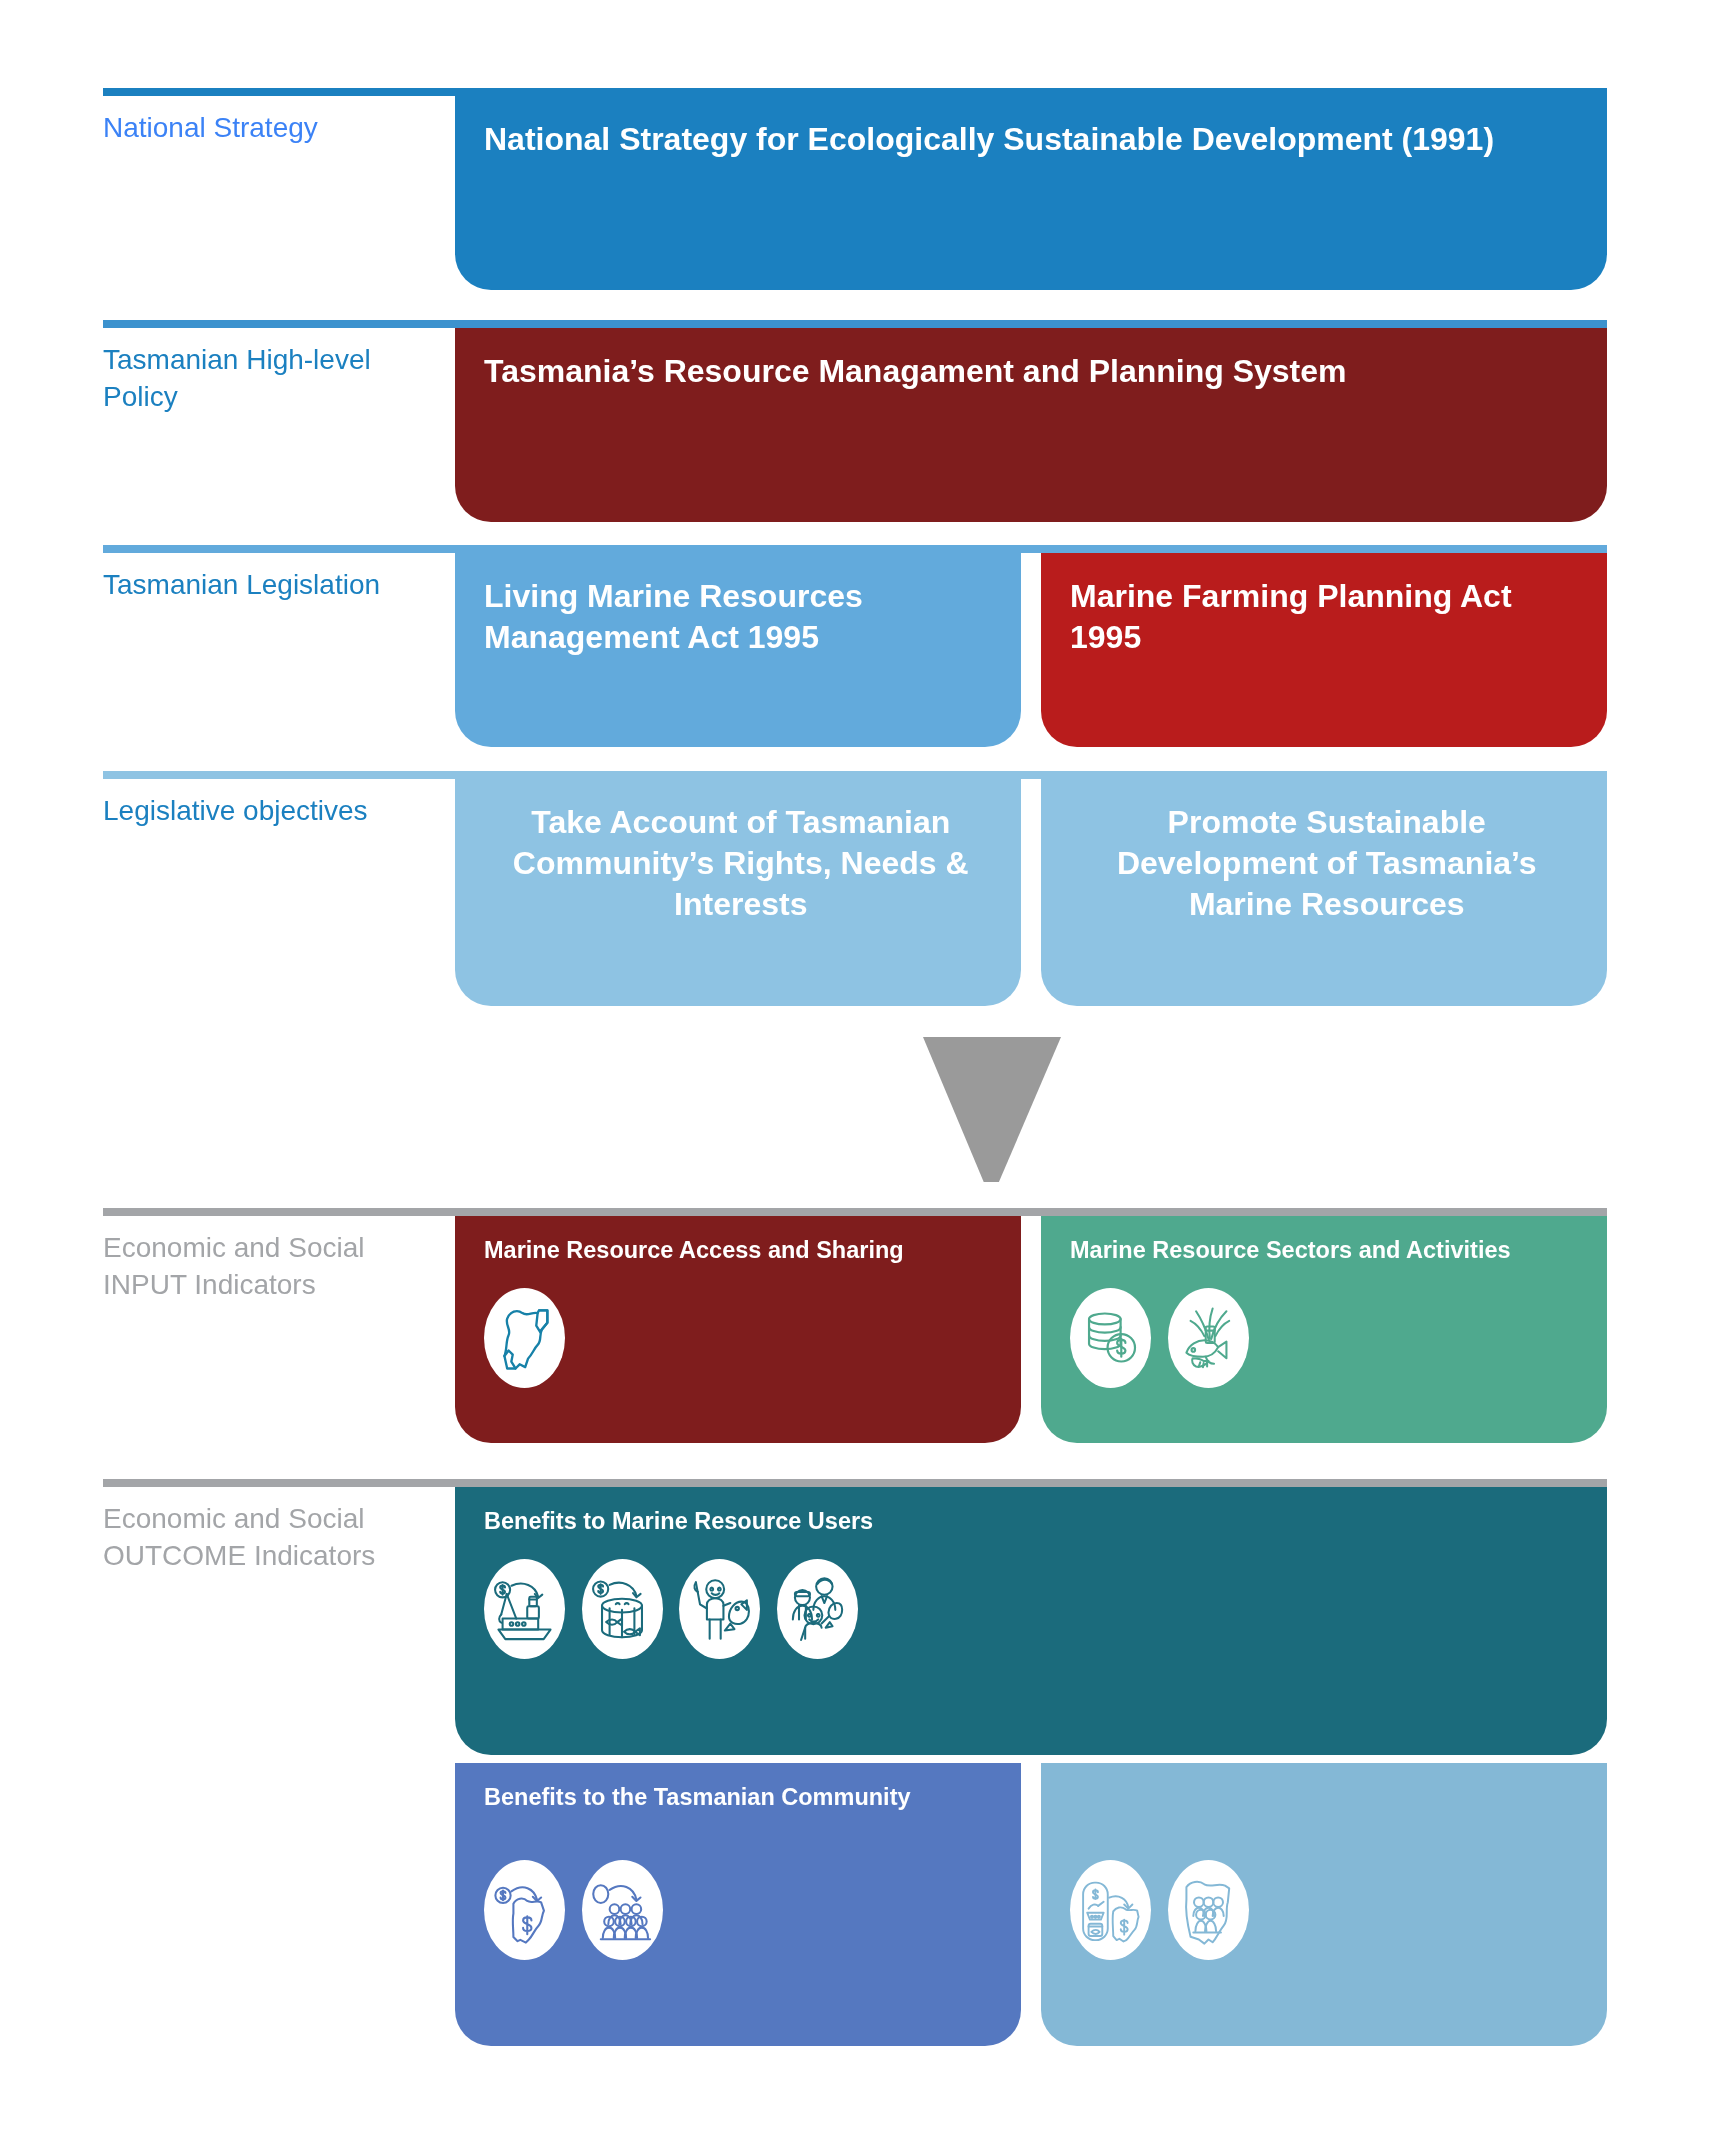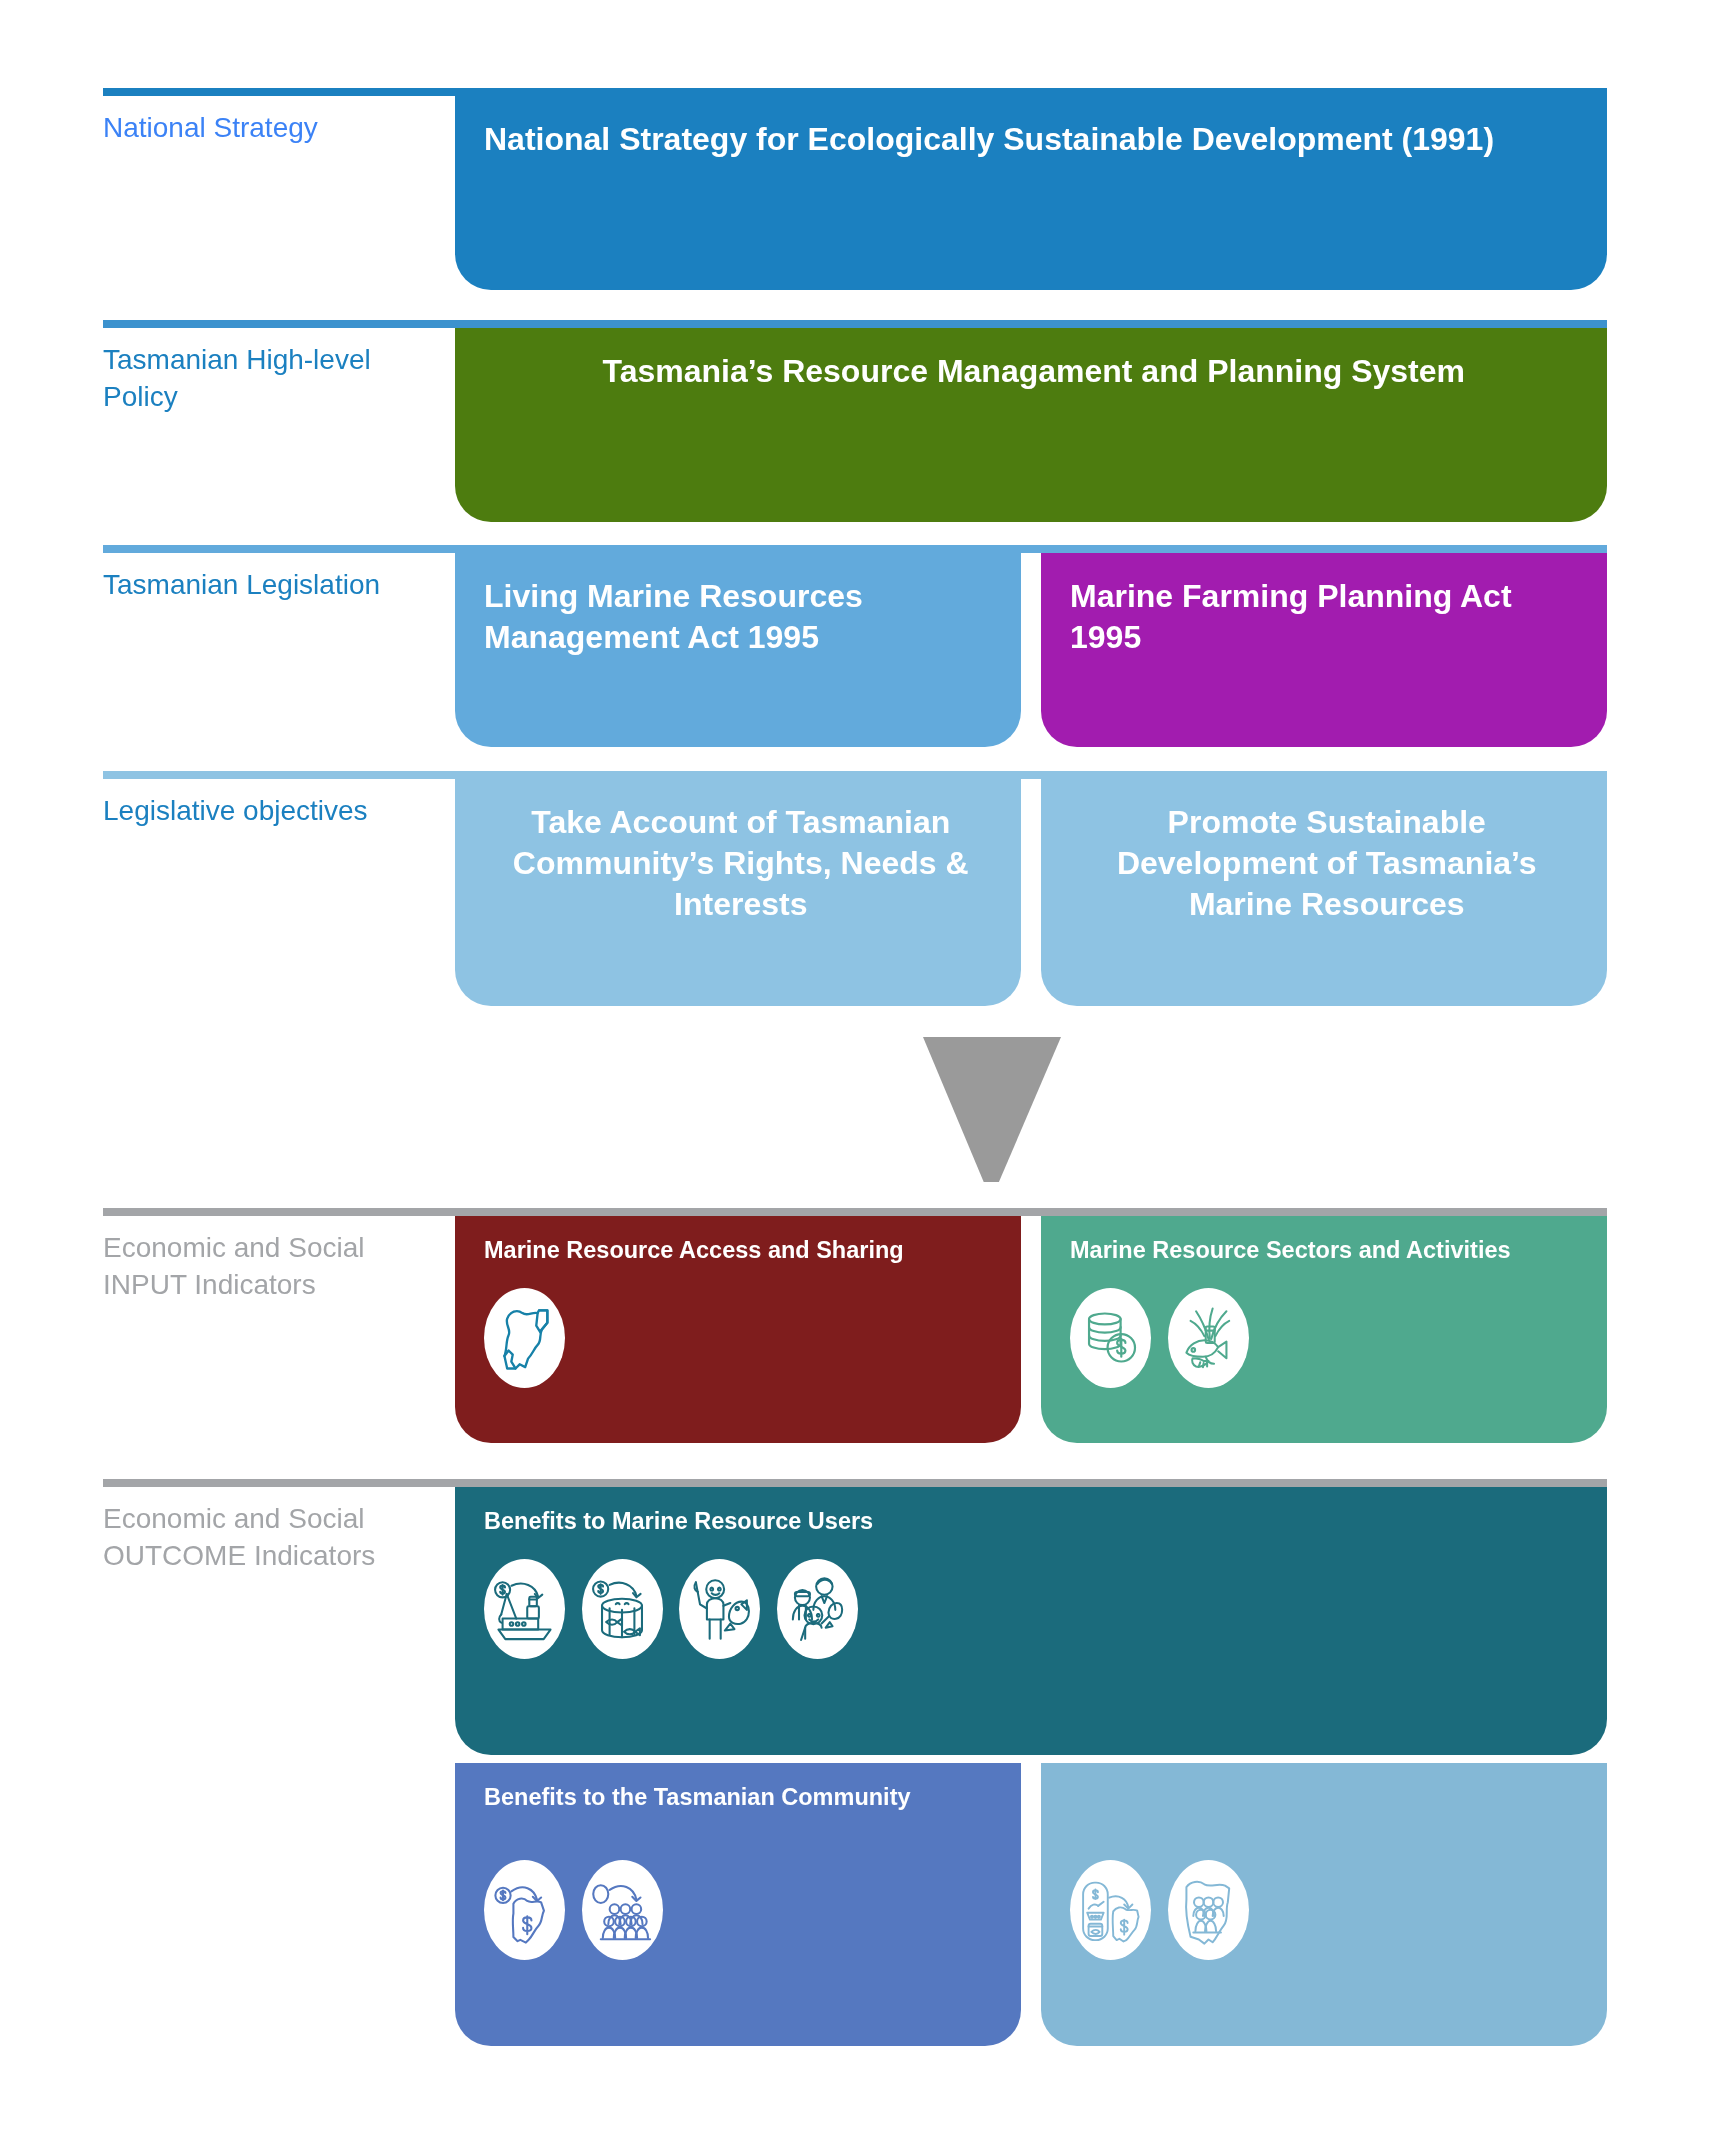--- a/index.html
+++ b/index.html
@@ -102,34 +102,34 @@
       <div class="card policy-wide" style="height:194px;background:#1b80c0;">
         <div class="card-title">National Strategy for Ecologically Sustainable Development (1991)</div>
       </div>
     </div>
   </div>
 
   <div class="row policy" style="top:320px;height:201px;">
     <div class="rule" style="background:#3c92ce"></div>
     <div class="row-label" style="color:#1b80c0;width:276px;">Tasmanian High-level Policy</div>
     <div class="boxes" style="height:194px;">
-      <div class="card policy-wide" style="height:194px;background:#4d7c0f;text-align:center;">
+      <div class="card policy-wide" style="height:194px;background:#7f1d1d;">
         <div class="card-title">Tasmania’s Resource Managament and Planning System</div>
       </div>
     </div>
   </div>
 
   <div class="row policy" style="top:545px;height:201px;">
     <div class="rule" style="background:#62aadc"></div>
     <div class="row-label" style="color:#1b80c0">Tasmanian Legislation</div>
     <div class="boxes" style="height:194px;">
       <div class="card policy-left" style="height:194px;background:#62aadc;">
         <div class="card-title">Living Marine Resources Management Act 1995</div>
       </div>
-      <div class="card policy-right" style="height:194px;background:#a21caf;">
+      <div class="card policy-right" style="height:194px;background:#b91c1c;">
         <div class="card-title">Marine Farming Planning Act 1995</div>
       </div>
     </div>
   </div>
 
   <div class="row policy" style="top:771px;height:235px;">
     <div class="rule" style="background:#8ec3e3"></div>
     <div class="row-label" style="color:#1b80c0;width:276px;">Legislative objectives</div>
     <div class="boxes" style="height:227px;text-align:center;">
       <div class="card policy-left" style="height:227px;background:#8ec3e3;">

